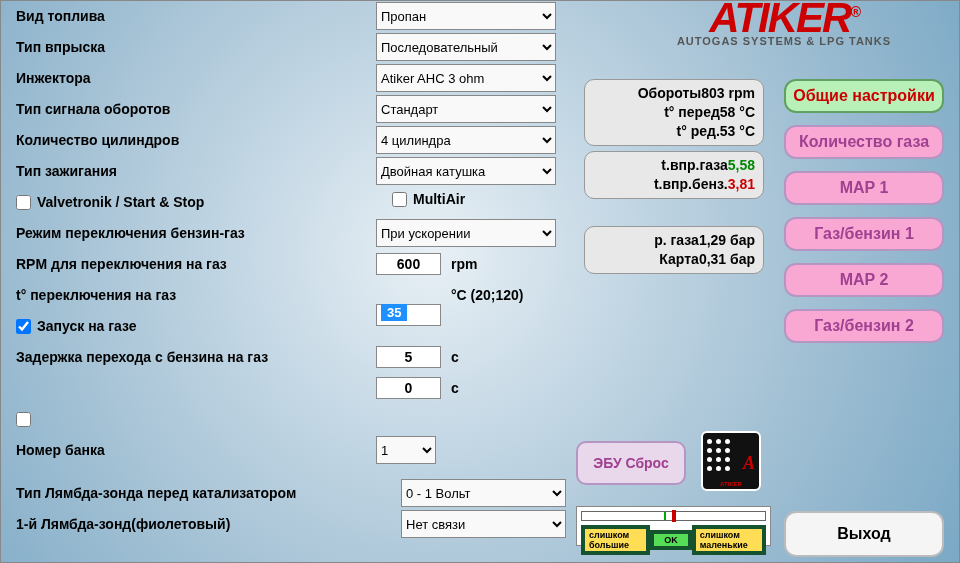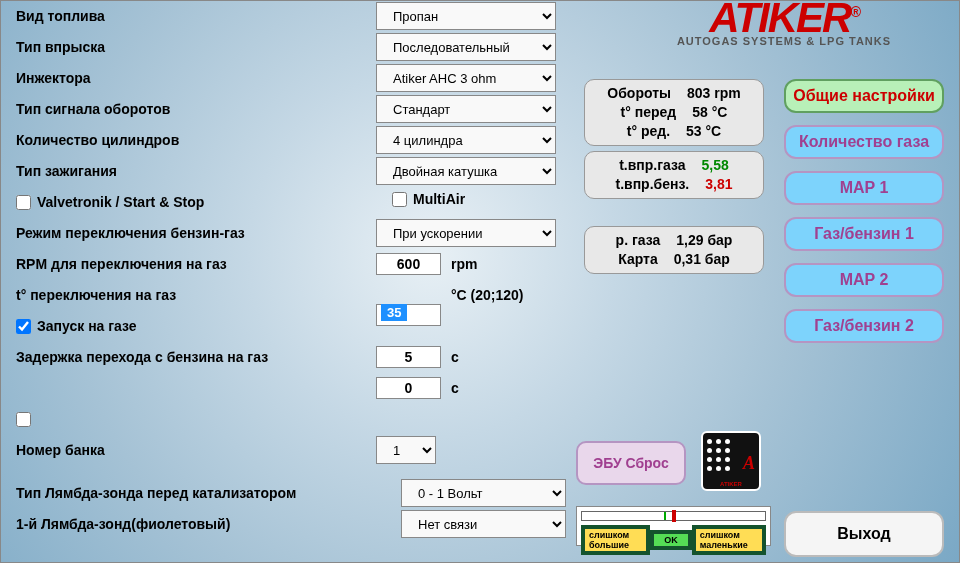--- a/index.html
+++ b/index.html
@@ -31,21 +31,21 @@
     font-weight: bold;
     color: #000;
     font-size: 14px;
   }
   select {
     width: 180px;
     height: 28px;
     border: 1px solid #888;
     background: #f9f9f9;
     font-size: 13px;
-    padding: 1px 12px;
+    padding: 1px 0;
   }
   input[type=text] {
     width: 65px;
     height: 22px;
     border: 1px solid #888;
     background: #fff;
     text-align: center;
     font-size: 14px;
     font-weight: bold;
     margin-right: 10px;
@@ -97,42 +97,41 @@
     right: 195px;
     background: #e8e8e8;
     border: 1px solid #999;
     border-radius: 10px;
     padding: 4px 8px;
     font-size: 14px;
     width: 180px;
   }
   .readout-row {
     display: flex;
-    justify-content: center;
+    justify-content: flex-end;
     line-height: 19px;
-    gap: 16px;
   }
   .readout-row .k { font-weight: bold; }
   .readout-row .v { font-weight: bold; }
   .readout.r1 { top: 78px; }
   .readout.r2 { top: 150px; }
   .readout.r3 { top: 225px; }
   .green { color: #008800; }
   .red { color: #cc0000; }
   .navbtns {
     position: absolute;
     right: 15px;
     top: 78px;
     display: flex;
     flex-direction: column;
     gap: 12px;
     width: 160px;
   }
   .navbtn {
-    background: #7dd3fc;
+    background: #f9a8d4;
     border: 2px solid #b595c2;
     border-radius: 12px;
     padding: 6px 4px;
     text-align: center;
     font-size: 16px;
     font-weight: bold;
     color: #a04090;
     cursor: pointer;
   }
   .navbtn.active {

